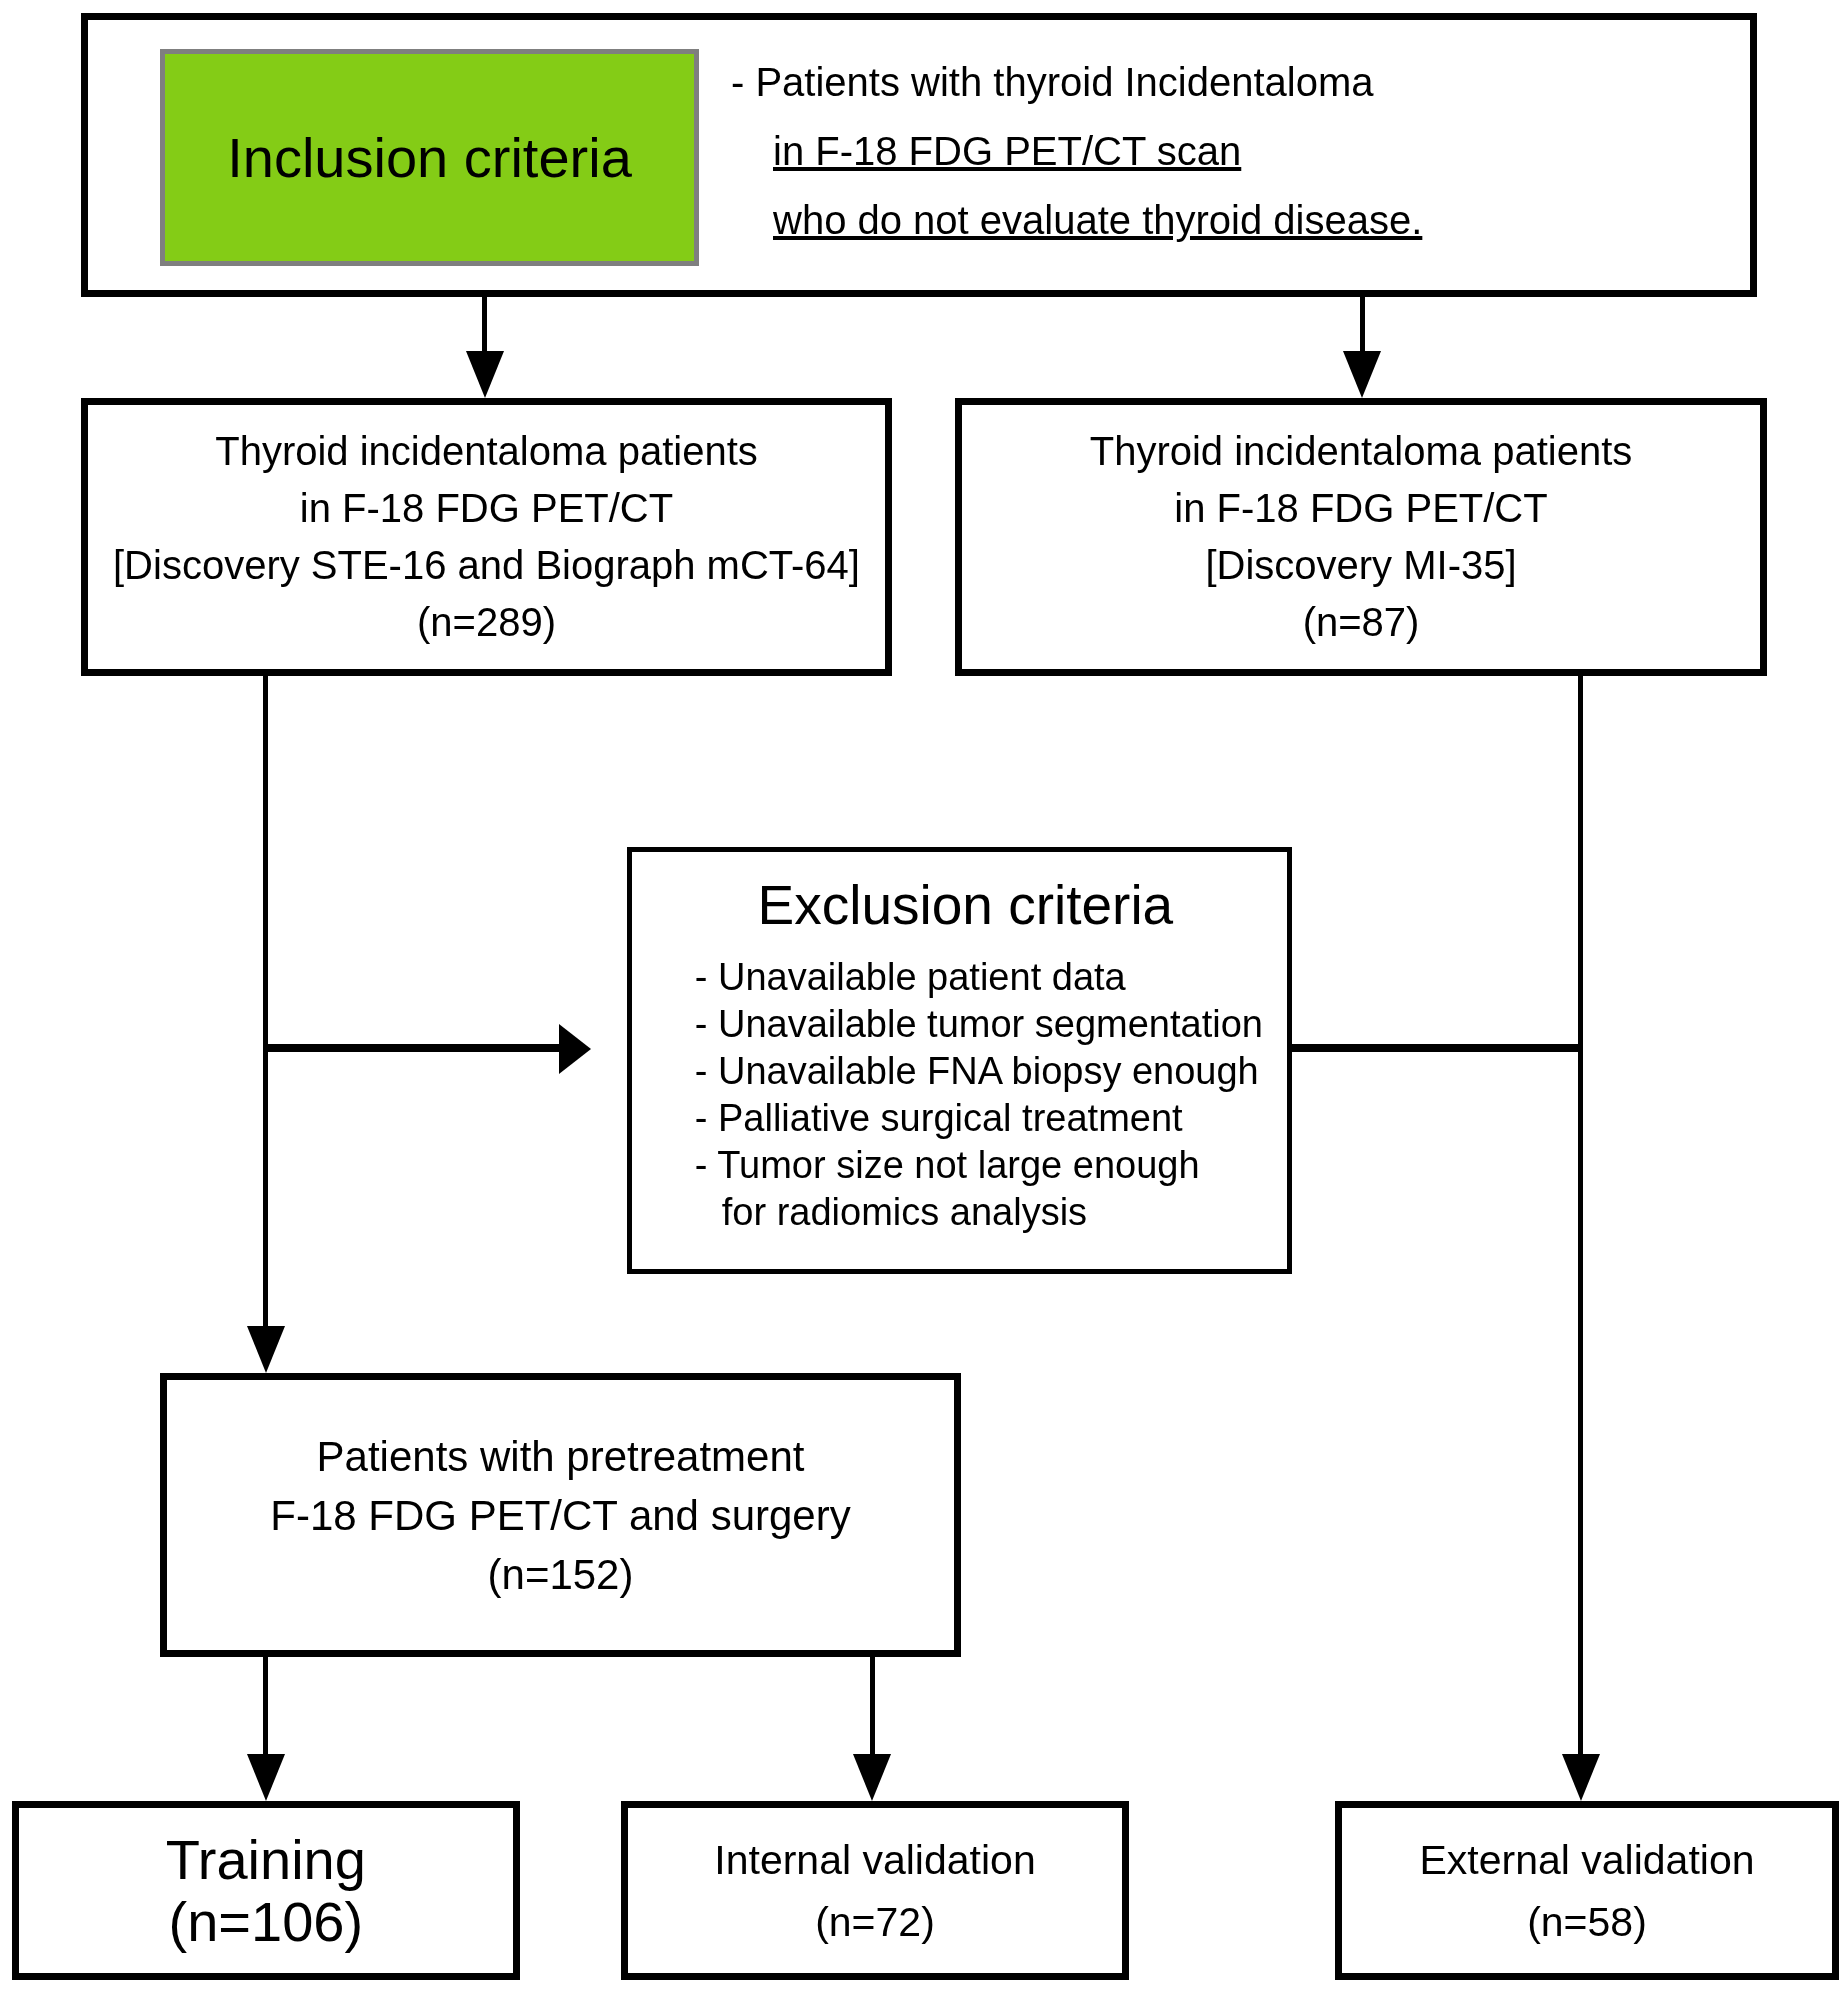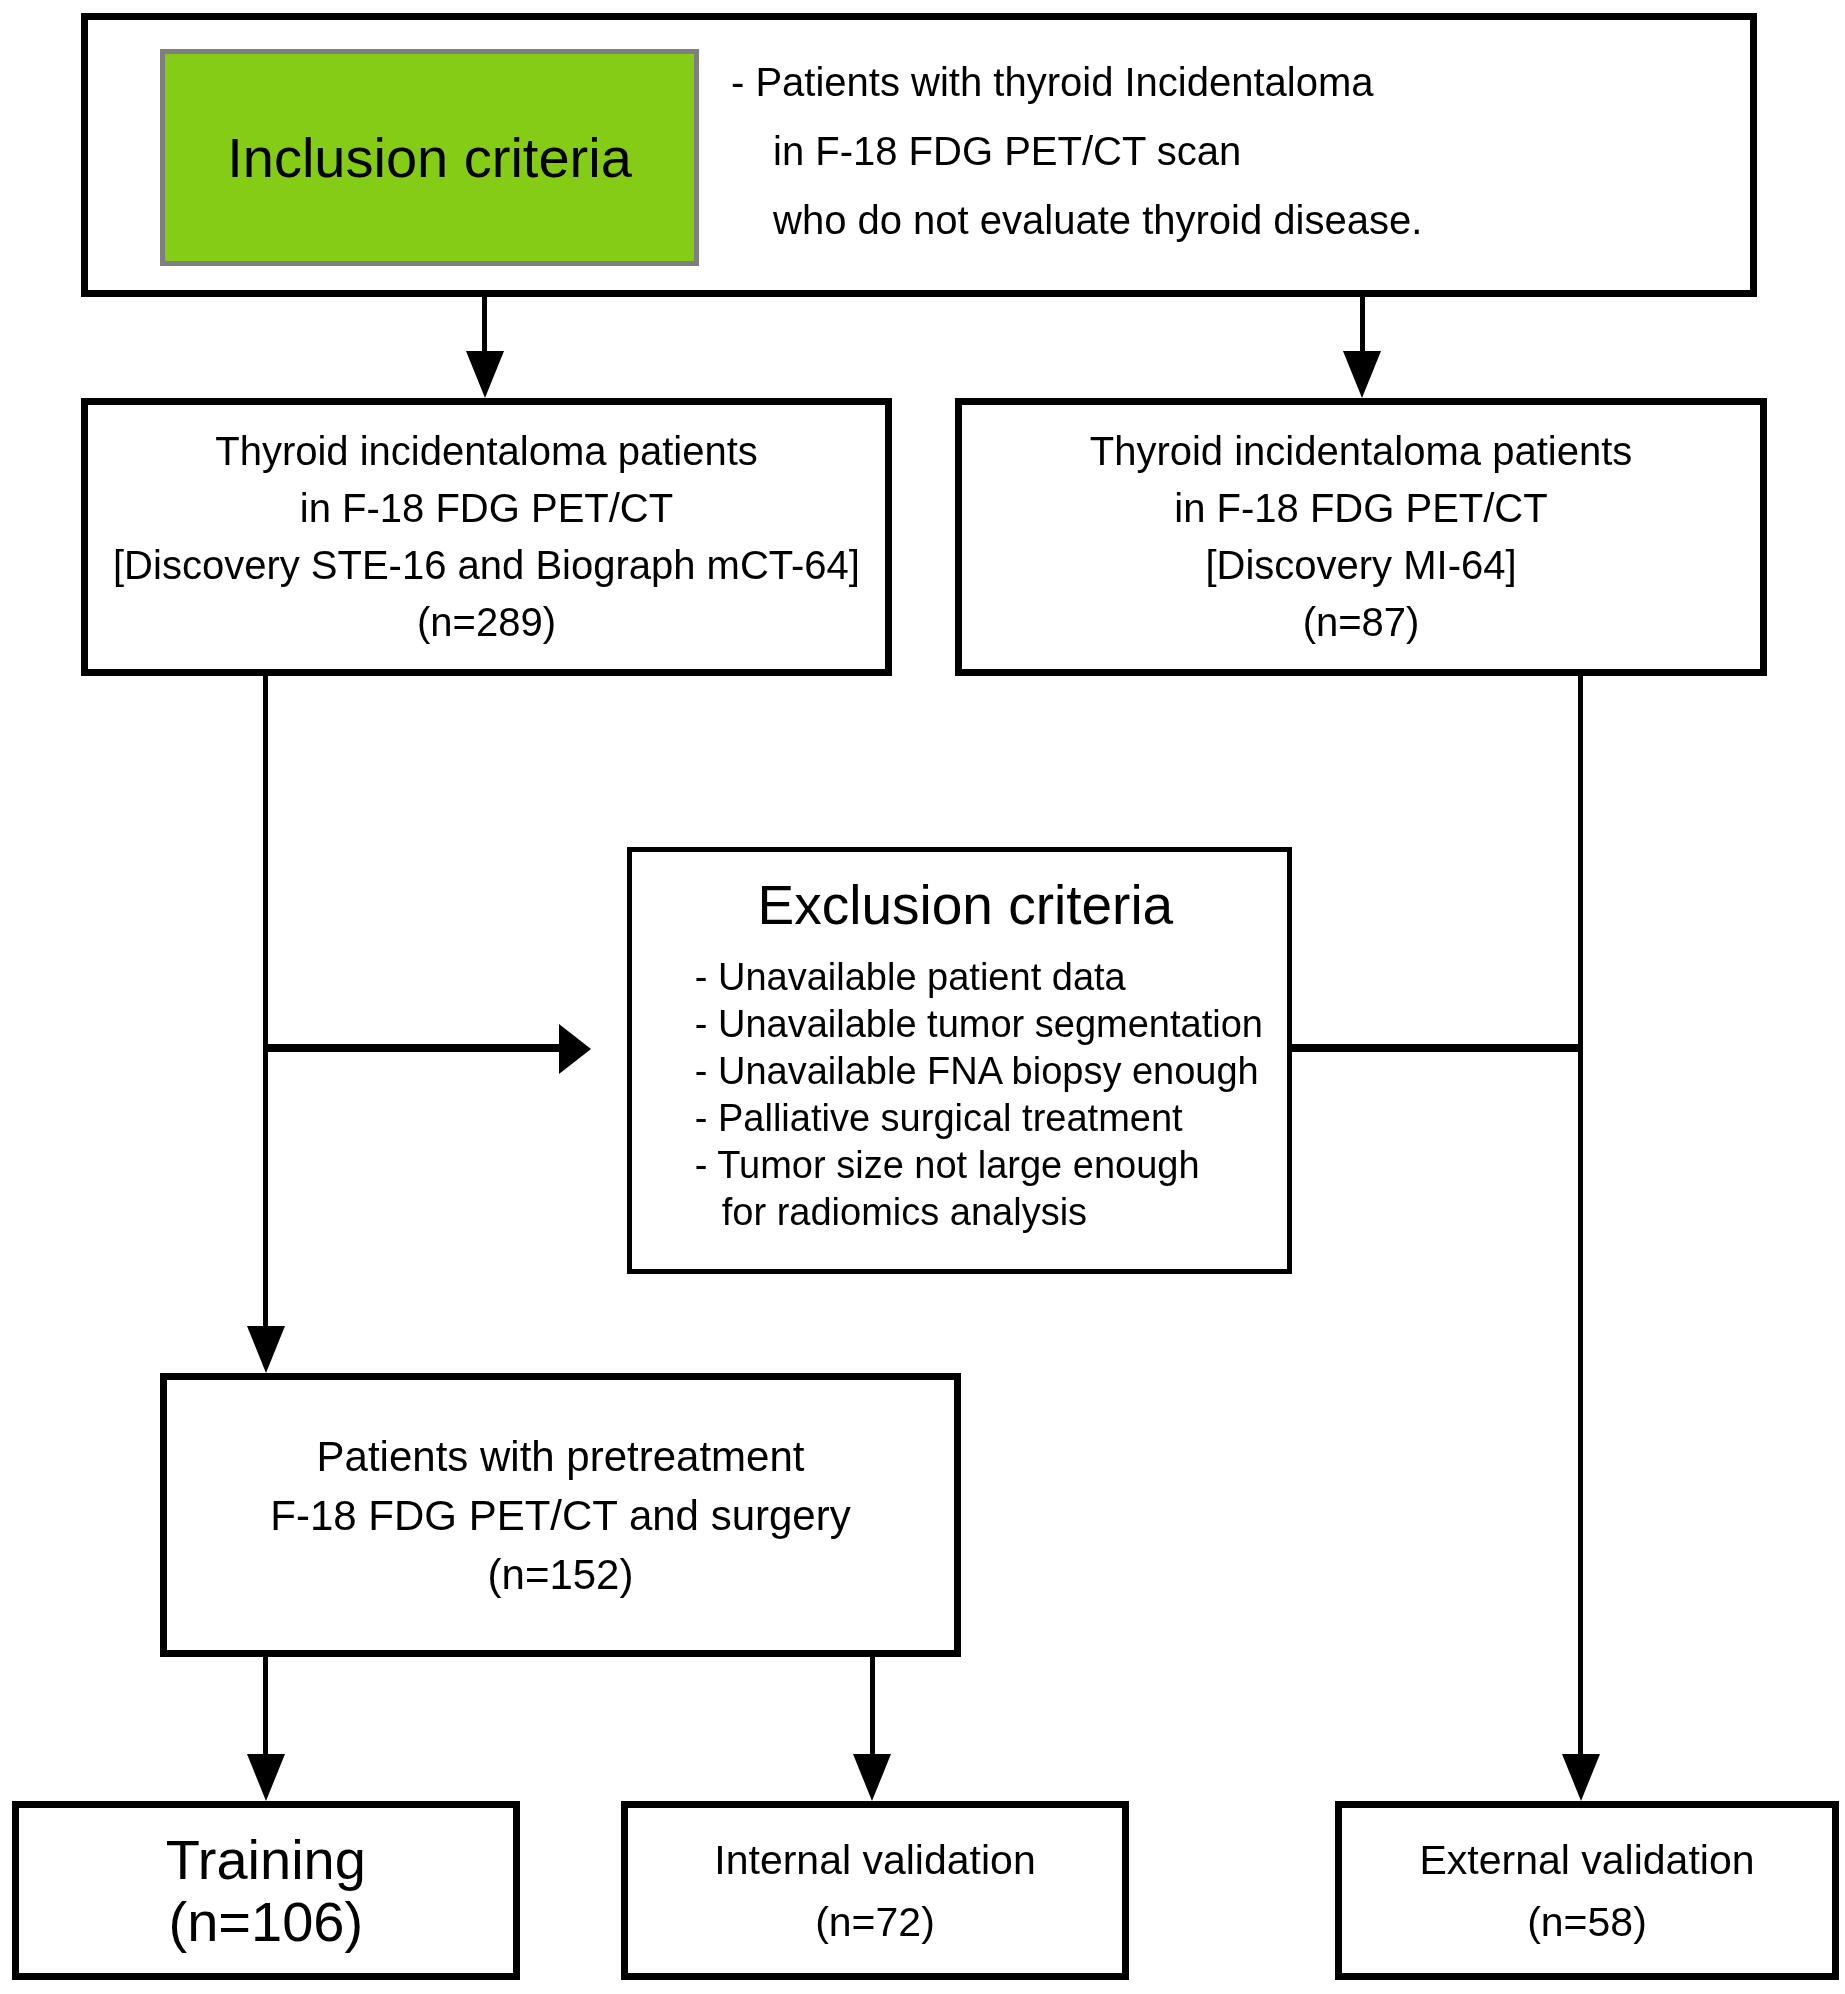--- a/index.html
+++ b/index.html
@@ -47,21 +47,21 @@
   #gray-box {
     position: absolute; left: 72px; top: 29px; width: 539px; height: 217px;
     box-sizing: border-box; border: 5.9px solid #7f7f7f; background: #84cc16;
     display: flex; justify-content: center; align-items: center;
     font-size: 56px;
   }
   #top-notes {
     position: absolute; left: 643px; top: 28px;
     text-align: left; font-size: 40px; line-height: 69px; white-space: nowrap;
   }
-  #top-notes .cont { padding-left: 42px; }
+  #top-notes .cont { padding-left: 42px; text-decoration: underline; }
 
   
   #cohort-primary  { left: 81px;  top: 398px; width: 811px; height: 278px; font-size: 40px; line-height: 57px; }
   #cohort-external { left: 955px; top: 398px; width: 812px; height: 278px; font-size: 40px; line-height: 57px; }
 
   
   #exclusion-box {
     left: 627px; top: 847px; width: 665px; height: 427px;
     border-width: 5.9px;
     justify-content: flex-start; align-items: center; text-align: left;
@@ -102,21 +102,21 @@
 
   <div class="box" id="cohort-primary">
     <div>Thyroid incidentaloma patients</div>
     <div>in F-18 FDG PET/CT</div>
     <div>[Discovery STE-16 and Biograph mCT-64]</div>
     <div>(n=289)</div>
   </div>
   <div class="box" id="cohort-external">
     <div>Thyroid incidentaloma patients</div>
     <div>in F-18 FDG PET/CT</div>
-    <div>[Discovery MI-64]</div>
+    <div>[Discovery MI-35]</div>
     <div>(n=87)</div>
   </div>
 
   <div class="vline" style="left:263px; top:676px; width:4.7px; height:650px;"></div>
   <div class="arrow-down" style="left:247px; top:1326px;"></div>
 
   <div class="vline" style="left:1578px; top:676px; width:4.7px; height:1079px;"></div>
   <div class="arrow-down" style="left:1562px; top:1754px;"></div>
 
   <div class="hline" style="left:266px; top:1044px; width:299px; height:8.2px;"></div>

